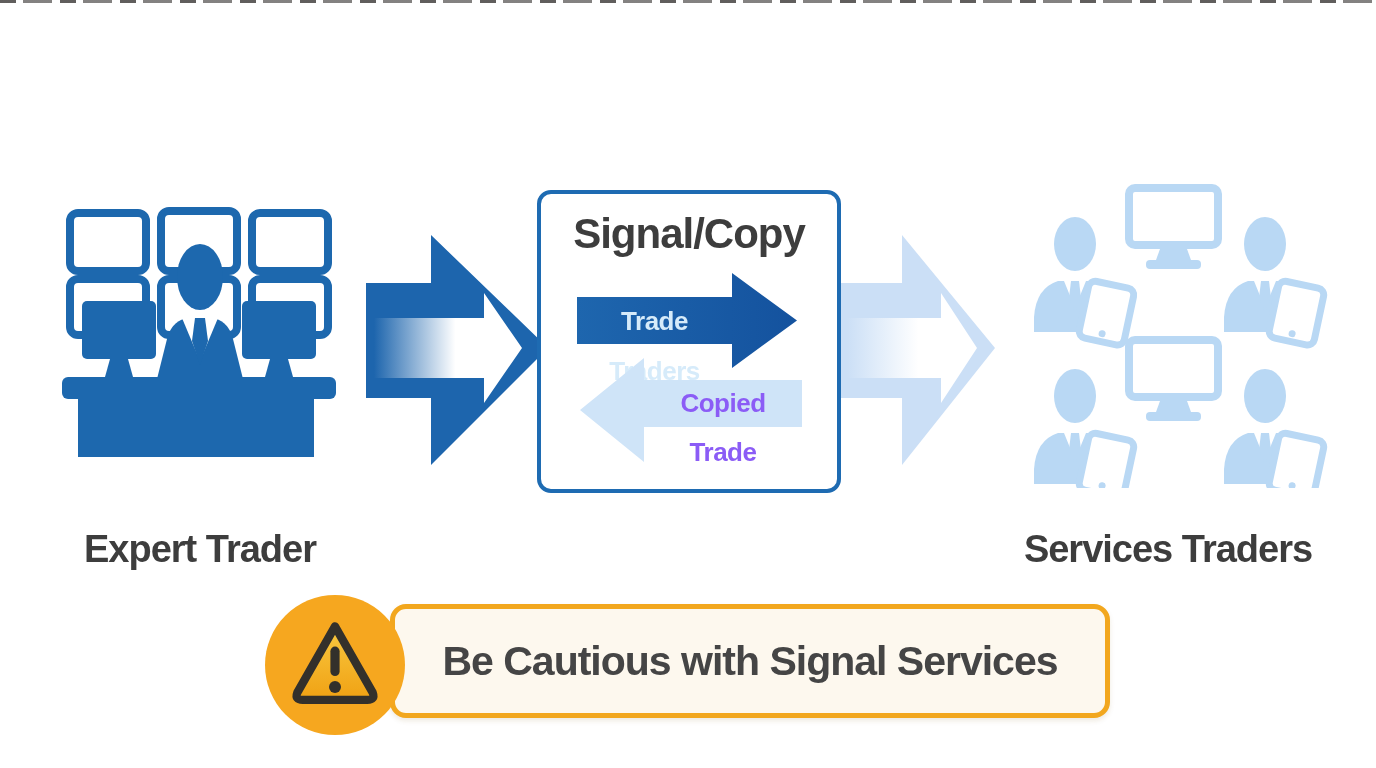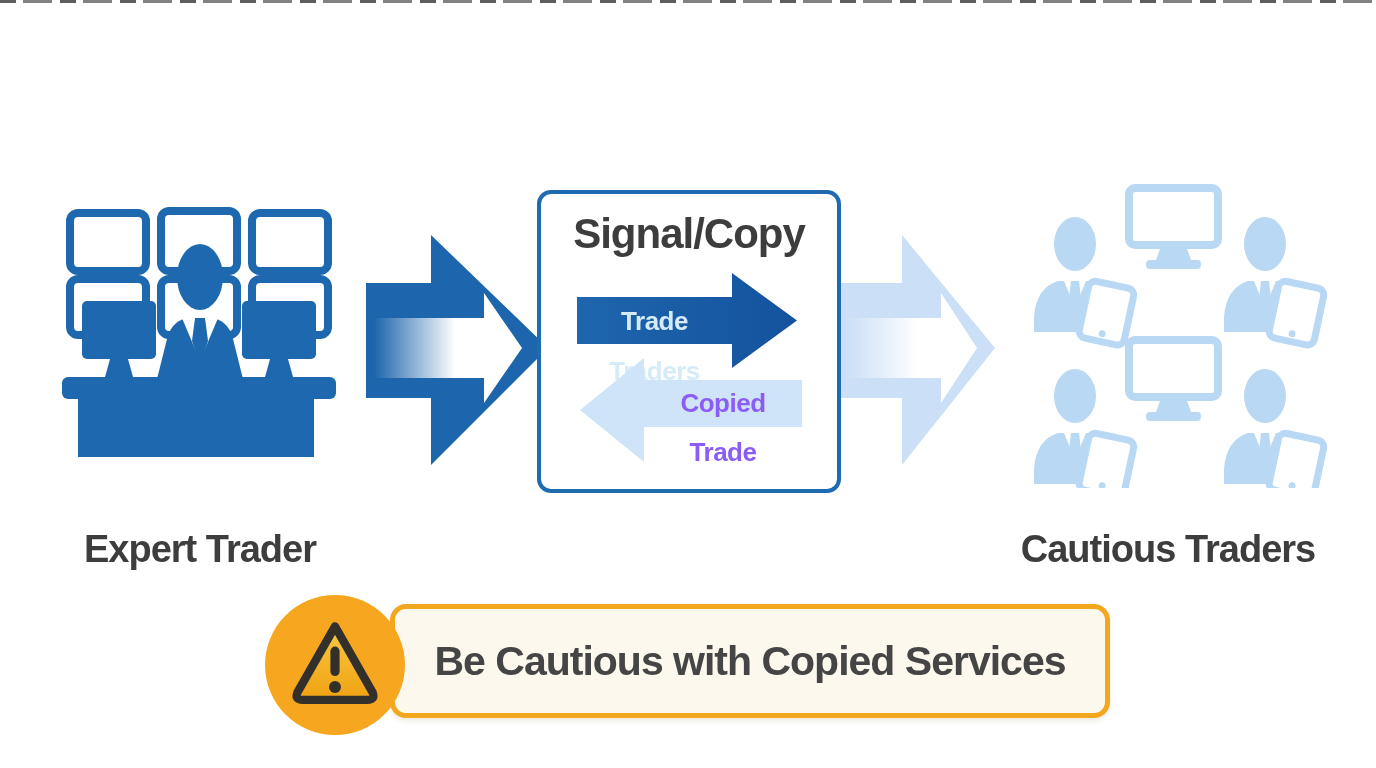--- a/index.html
+++ b/index.html
@@ -164,24 +164,24 @@
             <rect x="0" y="0" width="46" height="58" rx="7" fill="#ffffff" stroke="#b9d8f4" stroke-width="7"></rect>
             <circle cx="23" cy="50" r="3.5" fill="#b9d8f4"></circle>
           </g>
         </g>
       </defs>
       <use href="#fcluster" y="0"></use>
       <use href="#fcluster" y="152"></use>
     </svg>
   </div>
 
-  <div class="abs node-label" style="left:998px;">Cautious Traders</div>
+  <div class="abs node-label" style="left:998px;">Services Traders</div>
 
   <div class="abs banner">
-    <div class="banner-text">Be Cautious with Copied Services</div>
+    <div class="banner-text">Be Cautious with Signal Services</div>
   </div>
 
   <div class="abs warning-circle">
     <svg width="92" height="92" viewBox="0 0 100 100">
       <defs>
         <linearGradient id="triGrad" x1="0" y1="0" x2="0" y2="1">
           <stop offset="0" stop-color="#f9c941"></stop>
           <stop offset="1" stop-color="#f0a113"></stop>
         </linearGradient>
       </defs>

